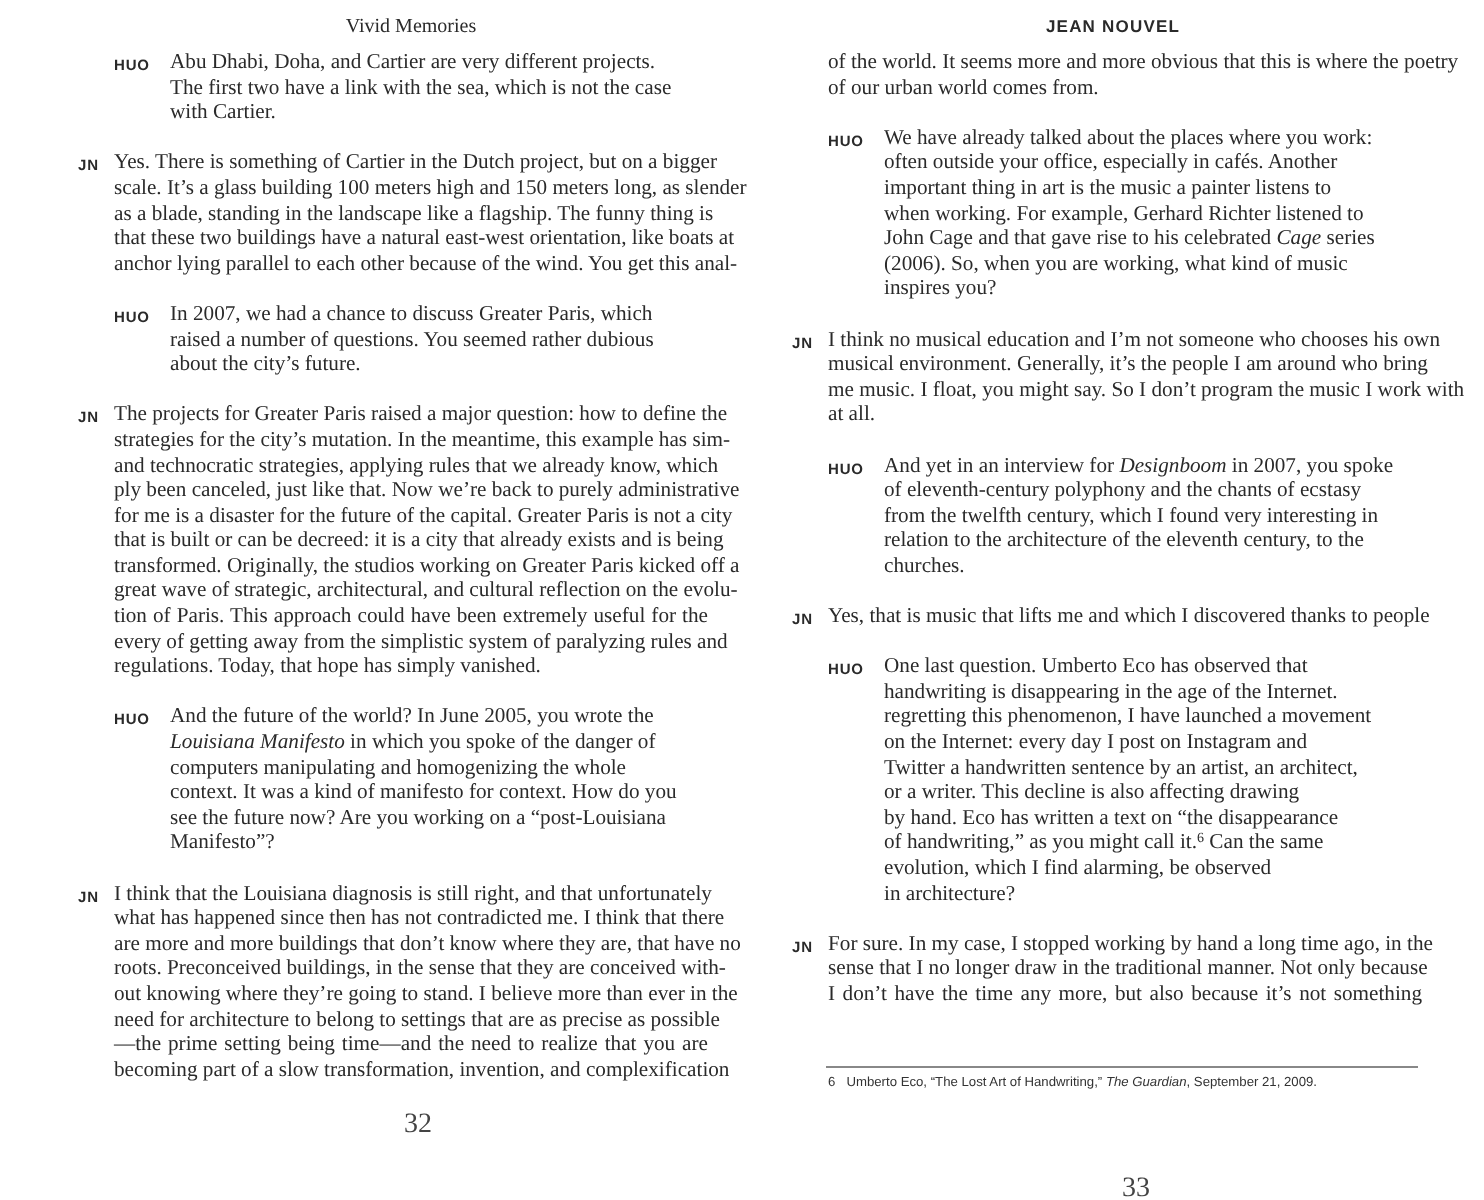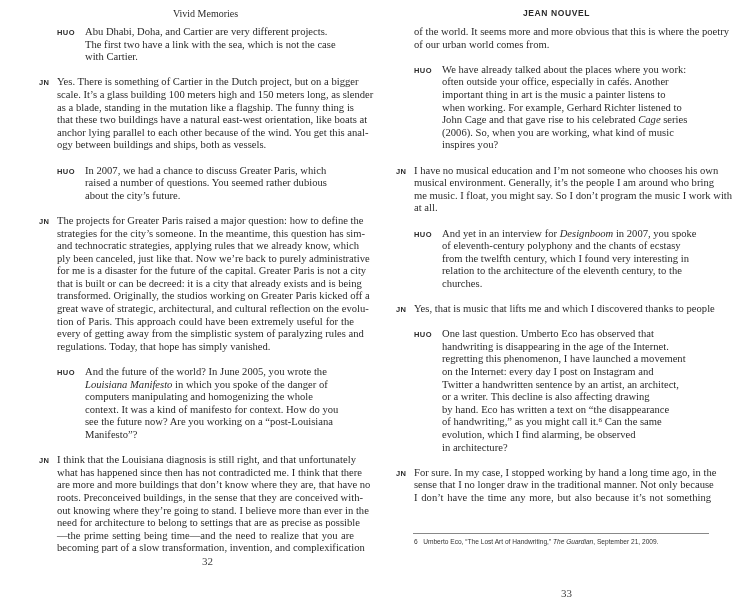--- a/index.html
+++ b/index.html
@@ -19,55 +19,54 @@
   .block .line.last { text-align-last:left; }
   .q { padding-left:28px; text-align:left; }
   .q .line { text-align-last:left; }
   .speaker { position:absolute; top:1px; font-family:"Liberation Sans","DejaVu Sans",sans-serif; font-weight:bold; font-size:7.5px; letter-spacing:0.4px; color:#2a2a2a; }
   .q .speaker { left:0; }
   .a .speaker { left:-18px; }
   em { font-style:italic; }
   sup { font-size:7px; vertical-align:3px; line-height:0; }
   .fn-rule { position:absolute; top:533px; left:42px; width:296px; height:1px; background:#888; }
   .footnote { position:absolute; top:538px; left:43px; font-family:"Liberation Sans","DejaVu Sans",sans-serif; font-size:6.6px; color:#333; white-space:nowrap; }
-  .folio { position:absolute; top:555px; font-size:11px; color:#444; }
+  .folio { position:absolute; top:555px; font-size:14px; color:#444; }
   .page-left .folio { left:182px; }
   .page-right .folio { left:190px;margin-top:32px; }
 </style>
 </head>
 <body>
 
 <div class="page page-left">
   <div class="running-head">Vivid Memories</div>
   <div class="body">
       <div class="block q">
         <span class="speaker">HUO</span>
         <span class="line">Abu Dhabi, Doha, and Cartier are very different projects.</span>
         <span class="line">The first two have a link with the sea, which is not the case</span>
         <span class="line last">with Cartier.</span>
       </div>
       <div class="block a">
         <span class="speaker">JN</span>
         <span class="line">Yes. There is something of Cartier in the Dutch project, but on a bigger</span>
         <span class="line">scale. It’s a glass building 100 meters high and 150 meters long, as slender</span>
-        <span class="line">as a blade, standing in the mutation like a flagship. The funny thing is</span>
+        <span class="line">as a blade, standing in the landscape like a flagship. The funny thing is</span>
         <span class="line">that these two buildings have a natural east-west orientation, like boats at</span>
         <span class="line">anchor lying parallel to each other because of the wind. You get this anal-</span>
-        <span class="line last">ogy between buildings and ships, both as vessels.</span>
       </div>
       <div class="block q">
         <span class="speaker">HUO</span>
         <span class="line">In 2007, we had a chance to discuss Greater Paris, which</span>
         <span class="line">raised a number of questions. You seemed rather dubious</span>
         <span class="line last">about the city’s future.</span>
       </div>
       <div class="block a">
         <span class="speaker">JN</span>
         <span class="line">The projects for Greater Paris raised a major question: how to define the</span>
-        <span class="line">strategies for the city’s someone. In the meantime, this question has sim-</span>
+        <span class="line">strategies for the city’s mutation. In the meantime, this example has sim-</span>
         <span class="line">and technocratic strategies, applying rules that we already know, which</span>
         <span class="line">ply been canceled, just like that. Now we’re back to purely administrative</span>
         <span class="line">for me is a disaster for the future of the capital. Greater Paris is not a city</span>
         <span class="line">that is built or can be decreed: it is a city that already exists and is being</span>
         <span class="line">transformed. Originally, the studios working on Greater Paris kicked off a</span>
         <span class="line">great wave of strategic, architectural, and cultural reflection on the evolu-</span>
         <span class="line">tion of Paris. This approach could have been extremely useful for the</span>
         <span class="line">every of getting away from the simplistic system of paralyzing rules and</span>
         <span class="line last">regulations. Today, that hope has simply vanished.</span>
       </div>
@@ -107,21 +106,21 @@
         <span class="line">We have already talked about the places where you work:</span>
         <span class="line">often outside your office, especially in cafés. Another</span>
         <span class="line">important thing in art is the music a painter listens to</span>
         <span class="line">when working. For example, Gerhard Richter listened to</span>
         <span class="line">John Cage and that gave rise to his celebrated <em>Cage</em> series</span>
         <span class="line">(2006). So, when you are working, what kind of music</span>
         <span class="line last">inspires you?</span>
       </div>
       <div class="block a">
         <span class="speaker">JN</span>
-        <span class="line">I have no musical education and I’m not someone who chooses his own</span>
+        <span class="line">I think no musical education and I’m not someone who chooses his own</span>
         <span class="line">musical environment. Generally, it’s the people I am around who bring</span>
         <span class="line">me music. I float, you might say. So I don’t program the music I work with</span>
         <span class="line last">at all.</span>
       </div>
       <div class="block q">
         <span class="speaker">HUO</span>
         <span class="line">And yet in an interview for <em>Designboom</em> in 2007, you spoke</span>
         <span class="line">of eleventh-century polyphony and the chants of ecstasy</span>
         <span class="line">from the twelfth century, which I found very interesting in</span>
         <span class="line">relation to the architecture of the eleventh century, to the</span>

